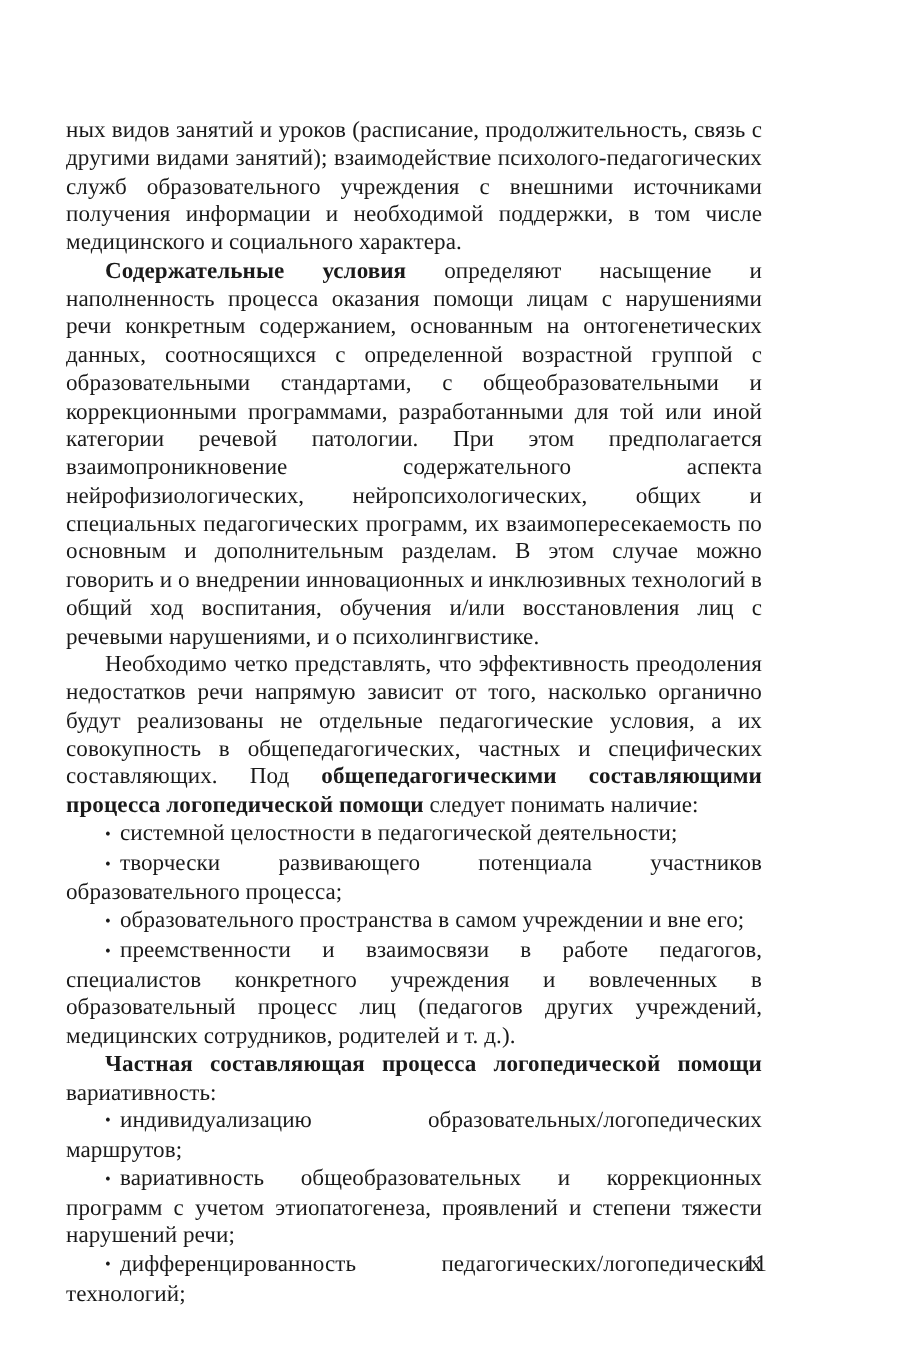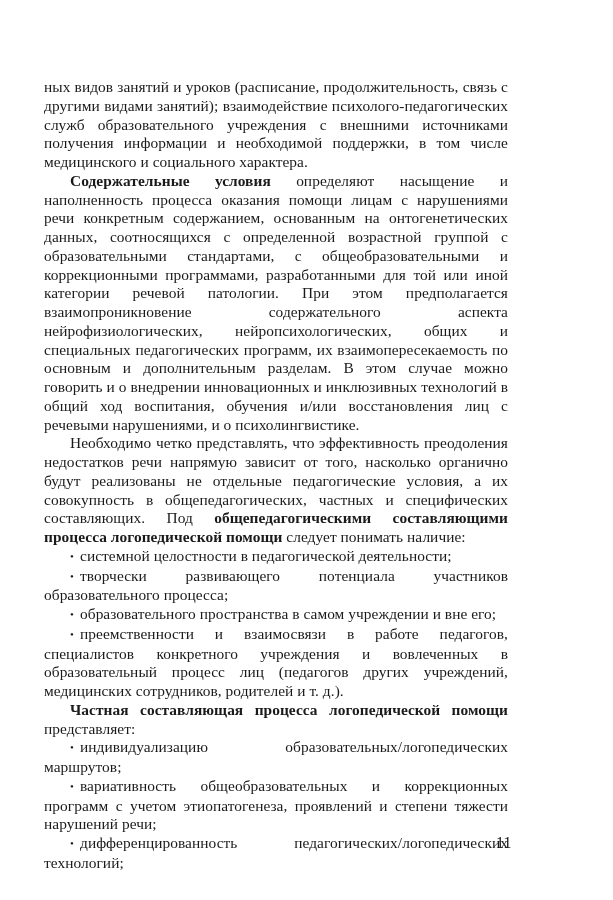--- a/index.html
+++ b/index.html
@@ -71,21 +71,21 @@
 
   <p class="indent"><span class="em">Содержательные условия</span><span> определяют насыщение и наполненность процесса оказания помощи лицам с нарушениями речи конкретным содержанием, основанным на онтогенетических данных, соотносящихся с определенной возрастной группой с образовательными стандартами, с общеобразовательными и коррекционными программами, разработанными для той или иной категории речевой патологии. При этом предполагается взаимопроникновение содержательного аспекта нейрофизиологических, нейропсихологических, общих и специальных педагогических программ, их взаимопересекаемость по основным и дополнительным разделам. В этом случае можно говорить и о внедрении инновационных и инклюзивных технологий в общий ход воспитания, обучения и/или восстановления лиц с речевыми нарушениями, и о психолингвистике.</span></p>
 
   <p class="indent"><span>Необходимо четко представлять, что эффективность преодоления недостатков речи напрямую зависит от того, насколько органично будут реализованы не отдельные педагогические условия, а их совокупность в общепедагогических, частных и специфических составляющих. Под </span><span class="em">общепедагогическими составляющими процесса логопедической помощи</span><span> следует понимать наличие:</span></p>
 
   <p class="bullet"><span class="dot"></span><span class="dot-space"></span><span>системной целостности в педагогической деятельности;</span></p>
   <p class="bullet"><span class="dot"></span><span class="dot-space"></span><span>творчески развивающего потенциала участников образовательного процесса;</span></p>
   <p class="bullet"><span class="dot"></span><span class="dot-space"></span><span>образовательного пространства в самом учреждении и вне его;</span></p>
   <p class="bullet"><span class="dot"></span><span class="dot-space"></span><span>преемственности и взаимосвязи в работе педагогов, специалистов конкретного учреждения и вовлеченных в образовательный процесс лиц (педагогов других учреждений, медицинских сотрудников, родителей и т. д.).</span></p>
 
-  <p class="indent"><span class="em">Частная составляющая процесса логопедической помощи</span><span> представляет:</span></p>
+  <p class="indent"><span class="em">Частная составляющая процесса логопедической помощи</span><span> вариативность:</span></p>
 
   <p class="bullet"><span class="dot"></span><span class="dot-space"></span><span>индивидуализацию образовательных/логопедических маршрутов;</span></p>
   <p class="bullet"><span class="dot"></span><span class="dot-space"></span><span>вариативность общеобразовательных и коррекционных программ с учетом этиопатогенеза, проявлений и степени тяжести нарушений речи;</span></p>
   <p class="bullet"><span class="dot"></span><span class="dot-space"></span><span>дифференцированность педагогических/логопедических технологий;</span></p>
 
 </div>
 
 <div class="page-number">11</div>
 
 </body></html>

